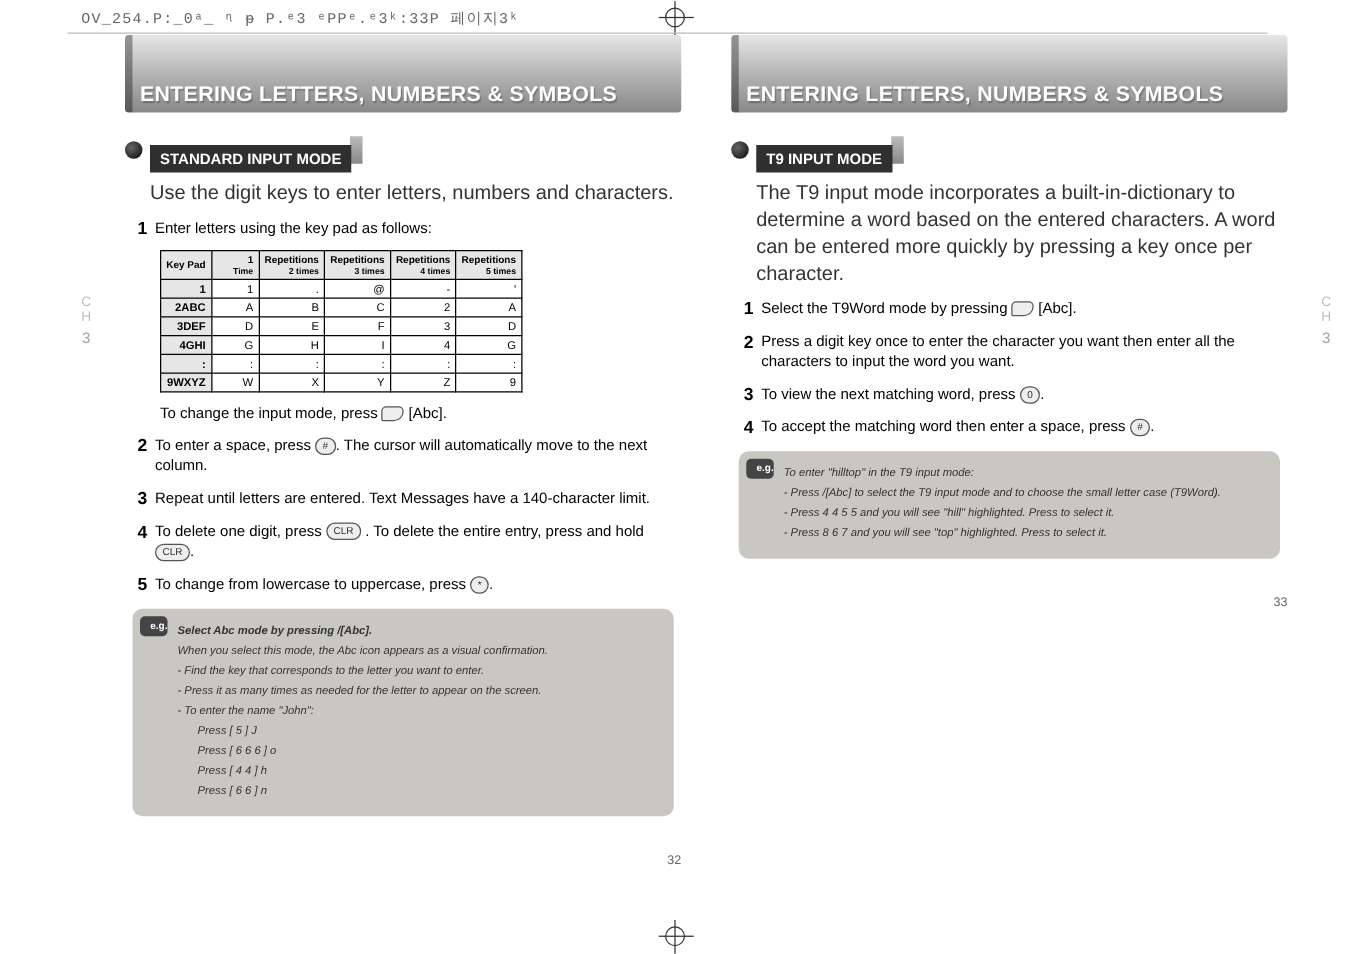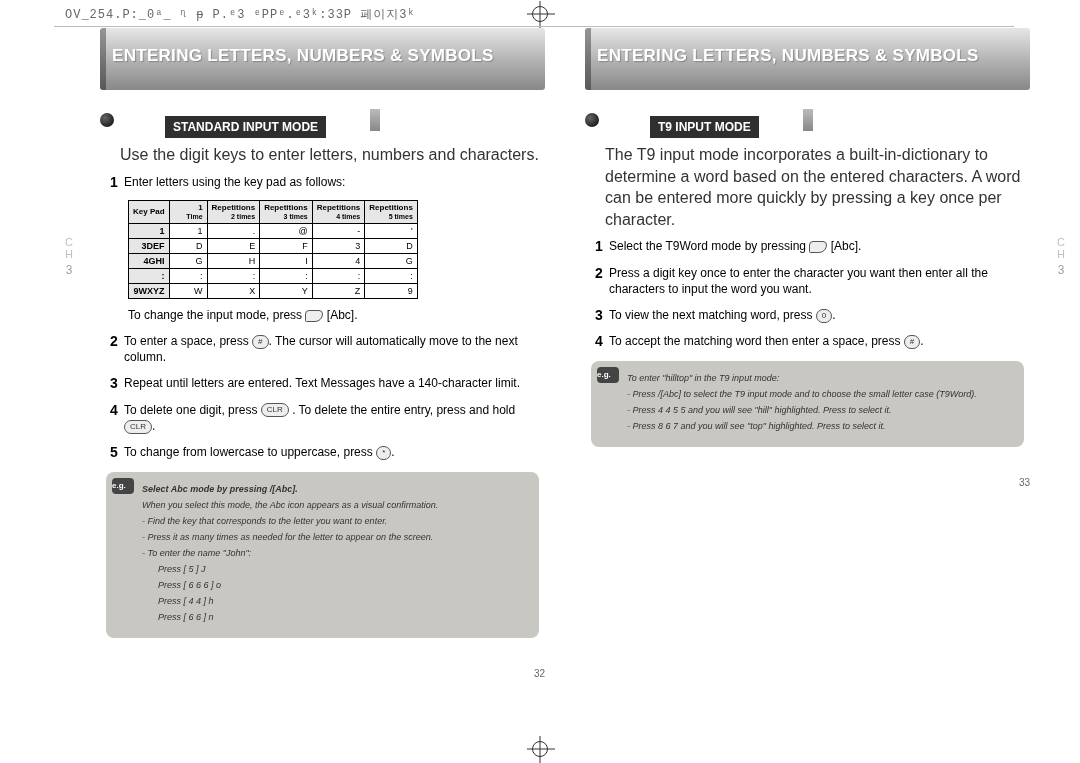--- a/index.html
+++ b/index.html
@@ -34,21 +34,21 @@
   }
   .page.left { margin-left: 50px; }
   .page.right { margin-left: 40px; }
 
   .header-box {
     background: linear-gradient(#e6e6e6, #b0b0b0 55%, #888 100%);
     height: 62px;
     border-radius: 3px;
     display: flex;
     align-items: flex-end;
-    padding: 0 12px 24px 12px;
+    padding: 0 12px 4px 12px;
     position: relative;
     overflow: hidden;
   }
   .header-box::before{
     content:"";position:absolute;left:0;top:0;width:6px;height:100%;
     background:rgba(0,0,0,.35);
   }
   .header-text {
     color: #fff;
     font-weight: 700;
@@ -65,21 +65,21 @@
     font-size: 12px;
     padding: 4px 8px;
     margin-top: 14px;
     position: relative;
   }
   .section-bullet{
     display:inline-block;width:14px;height:14px;border-radius:50%;
     background:#333;margin-right:6px;vertical-align:middle;
     background:radial-gradient(circle at 35% 35%, #666, #222 70%);
   }
-  .section-wrap{display:flex;align-items:center;margin-top:12px;gap:45px;}
+  .section-wrap{display:flex;align-items:center;margin-top:12px;}
   .section-tail{
     display:inline-block;width:10px;height:22px;vertical-align:middle;
     background:linear-gradient(#bbb, #888);margin-left:-1px;
   }
 
   .intro {
     font-size: 16px;
     margin: 6px 0 8px 20px;
     line-height: 1.35;
     color:#333;
@@ -156,21 +156,21 @@
     padding: 8px 12px 10px 36px;
     font-size: 9px;
     color: #333;
     position: relative;
     font-style: italic;
     line-height: 1.45;
   }
   .callout .badge{
     position:absolute;left:6px;top:6px;
     width:22px;height:16px;border-radius:4px;
-    background:#444;color:#fff;font-size:8px;text-align:left;
+    background:#444;color:#fff;font-size:8px;text-align:right;
     line-height:16px;font-style:normal;font-weight:bold;
   }
   .callout .title{font-weight:bold;}
   .callout p{margin:3px 0;}
 
   .pagenum {
     text-align:right;font-size:10px;color:#666;margin-top:30px;
   }
 
   .cropmarks{
@@ -235,20 +235,28 @@
         <th><b>Repetitions</b><br><span style="font-size:7px">4 times</span></th>
         <th><b>Repetitions</b><br><span style="font-size:7px">5 times</span></th>
       </tr>
       <tr>
             <td class="kp">1</td>
             <td>1</td>
             <td>.</td>
             <td>@</td>
             <td>-</td>
             <td>'</td>
+          </tr>
+      <tr>
+            <td class="kp">2ABC</td>
+            <td>A</td>
+            <td>B</td>
+            <td>C</td>
+            <td>2</td>
+            <td>A</td>
           </tr>
       <tr>
             <td class="kp">3DEF</td>
             <td>D</td>
             <td>E</td>
             <td>F</td>
             <td>3</td>
             <td>D</td>
           </tr>
       <tr>

